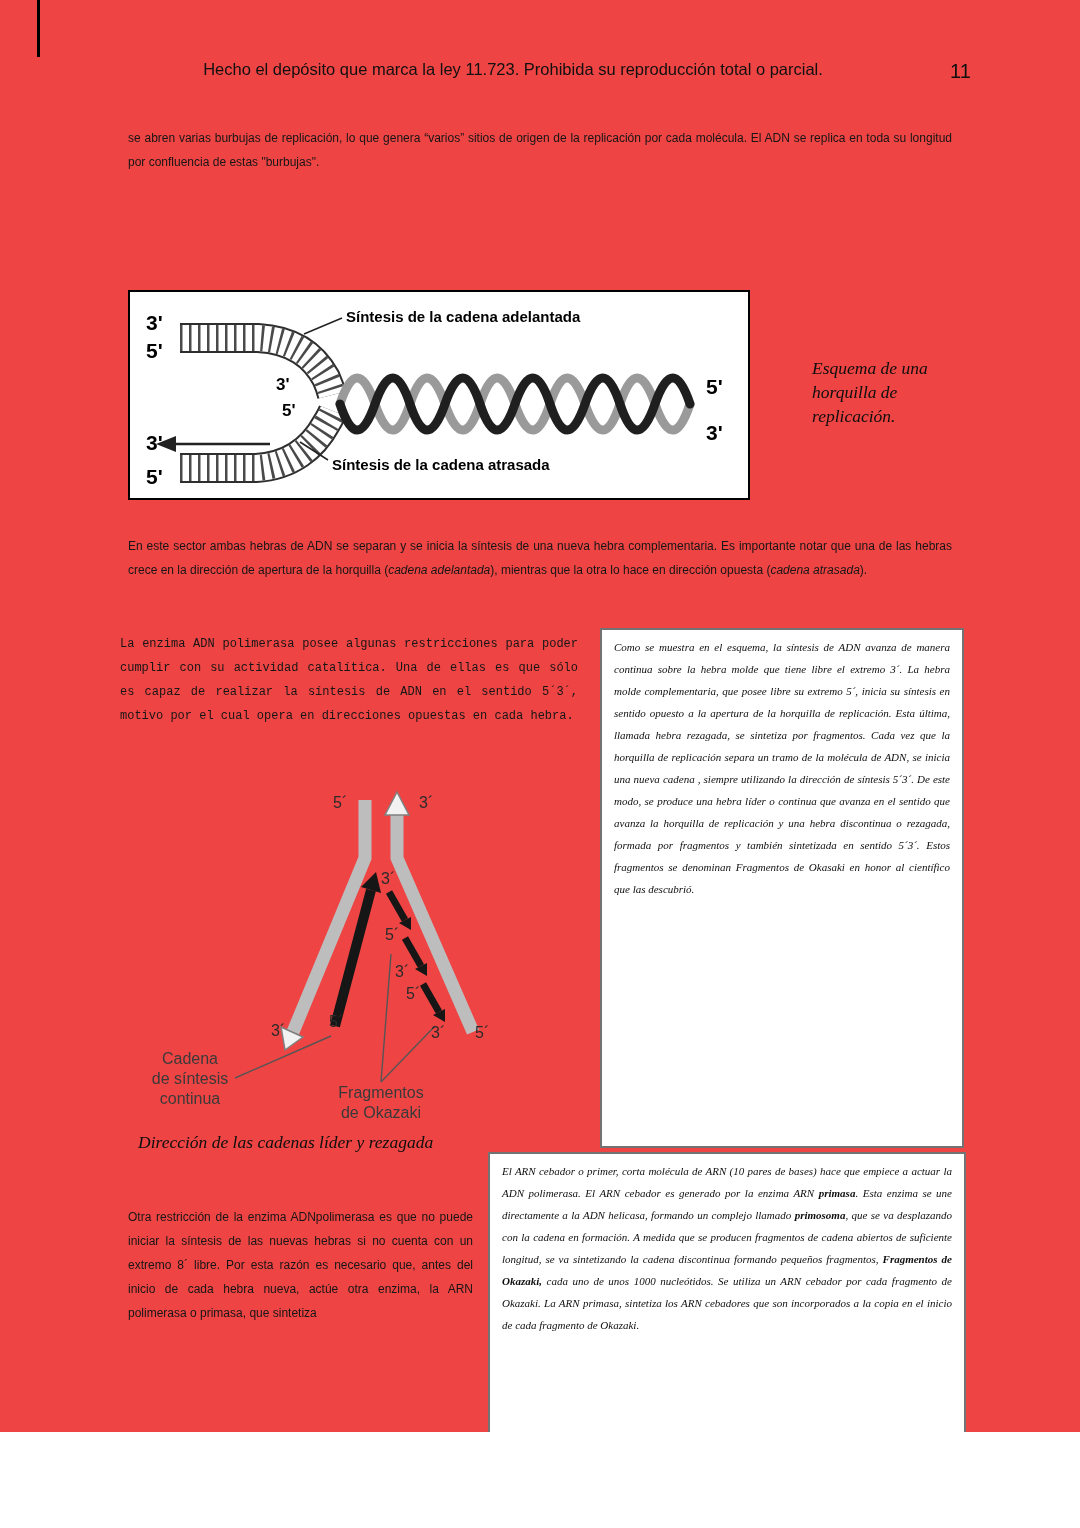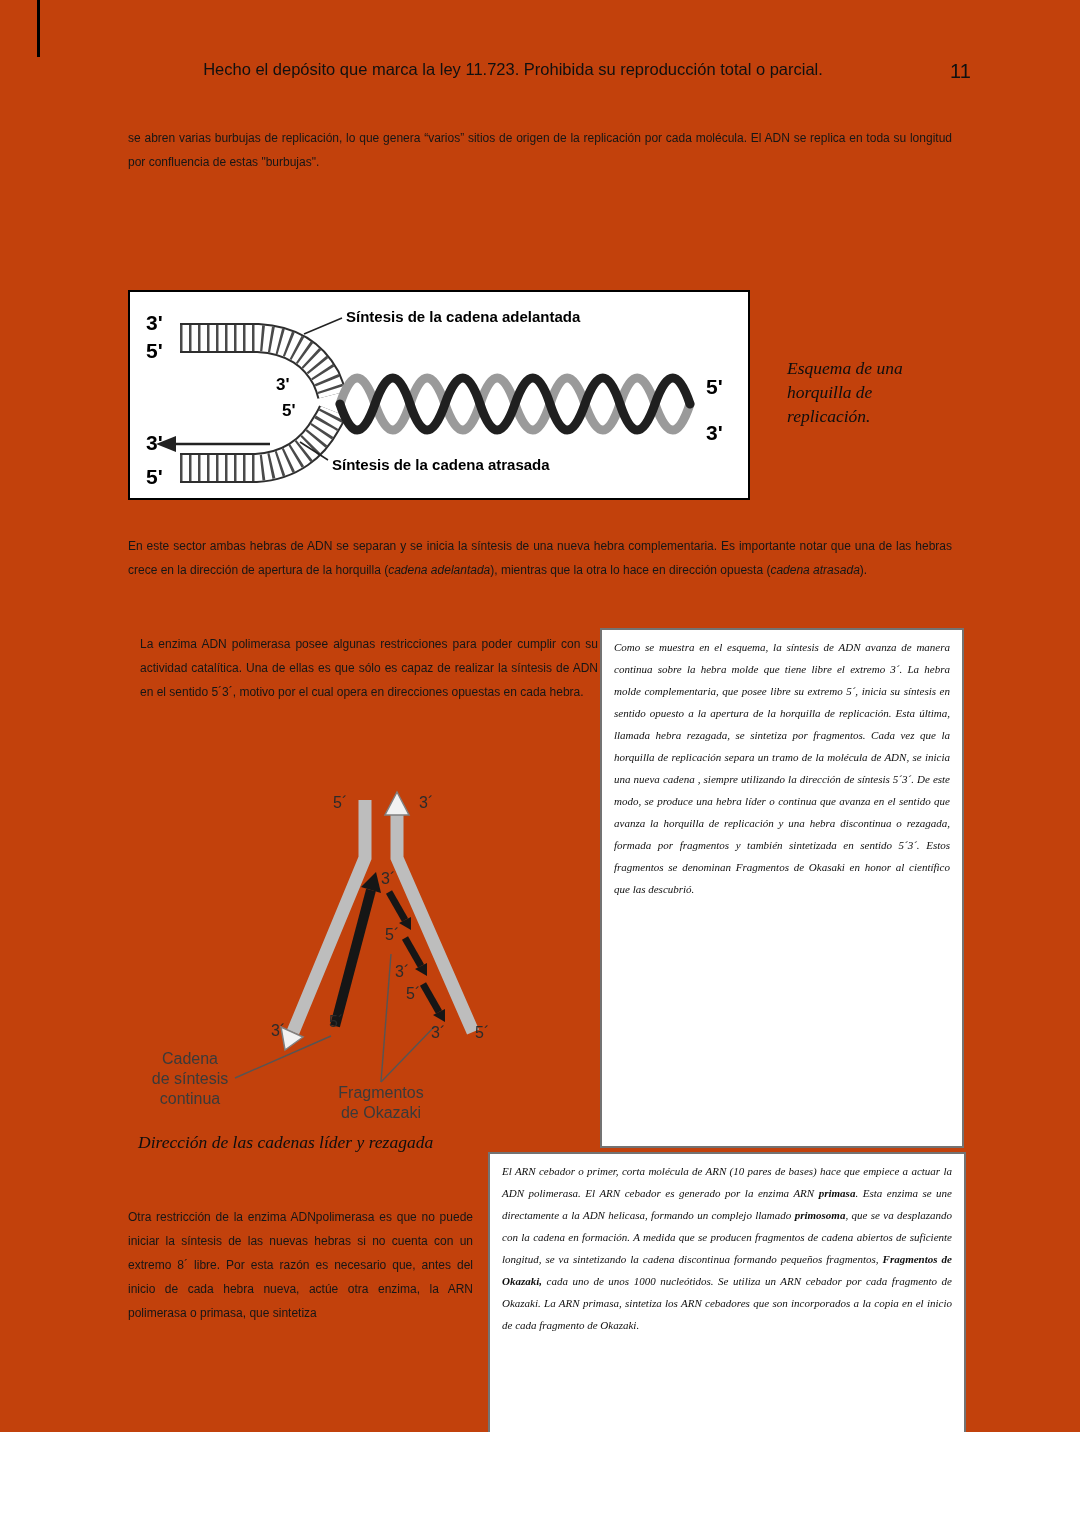--- a/index.html
+++ b/index.html
@@ -1,21 +1,21 @@
 <!DOCTYPE html>
 <html><head>
 <meta charset="utf-8">
 <style>
   * { box-sizing: border-box; }
   html, body { margin: 0; padding: 0; background: #ffffff; }
   .page {
     position: relative;
     width: 1080px;
     height: 1432px;
-    background: #c2410c;
+    background: #ef4444;
     font-family: "Liberation Sans", sans-serif;
     color: #141414;
     overflow: hidden;
   }
   .abs { position: absolute; margin: 0; }
   .body-text {
     font-size: 12px;
     line-height: 24px;
     text-align: justify;
     color: #161616;
@@ -90,25 +90,25 @@
       <text x="146" y="98" font-size="17" font-weight="bold">3'</text>
       <text x="152" y="124" font-size="17" font-weight="bold">5'</text>
       <text x="576" y="102" font-size="21" font-weight="bold">5'</text>
       <text x="576" y="148" font-size="21" font-weight="bold">3'</text>
       <text x="16" y="158" font-size="21" font-weight="bold">3'</text>
       <text x="16" y="192" font-size="21" font-weight="bold">5'</text>
       <text x="202" y="178" font-size="15" font-weight="bold">Síntesis de la cadena  atrasada</text>
     </svg>
   </div>
 
-  <div class="abs caption" style="left:787px; top:356px; width:170px;font-style:italic;">Esquema de una horquilla de replicación.</div>
+  <div class="abs caption" style="left:812px; top:356px; width:170px;font-style:italic;">Esquema de una horquilla de replicación.</div>
 
   <div class="abs body-text" style="left:128px; top:534px; width:824px;"><span>En este sector ambas hebras de ADN se separan y se inicia la síntesis de una nueva hebra complementaria. Es importante notar que una de las hebras crece en la dirección de apertura de la horquilla (</span><span style="font-style: italic;">cadena adelantada</span><span>), mientras que la otra lo hace en dirección opuesta (</span><span style="font-style: italic;">cadena atrasada</span><span>).</span></div>
 
-  <div class="abs body-text" style="left:140px; top:632px; width:458px;">La enzima ADN polimerasa posee algunas restricciones para poder cumplir con su actividad catalítica. Una de ellas es que sólo es capaz de realizar la síntesis de ADN en el sentido 5´3´, motivo por el cual opera en direcciones opuestas en cada hebra.</div>
+  <div class="abs body-text" style="left:120px; top:632px; width:458px;font-family:Liberation Mono, monospace;">La enzima ADN polimerasa posee algunas restricciones para poder cumplir con su actividad catalítica. Una de ellas es que sólo es capaz de realizar la síntesis de ADN en el sentido 5´3´, motivo por el cual opera en direcciones opuestas en cada hebra.</div>
 
   <div class="abs serif-box" style="left:600px; top:628px; width:364px; min-height:520px;">Como se muestra en el esquema, la síntesis de ADN avanza de manera continua sobre la hebra molde que tiene libre el extremo 3´. La hebra molde complementaria, que posee libre su extremo 5´, inicia su síntesis en sentido opuesto a la apertura de la horquilla de replicación. Esta última, llamada hebra rezagada, se sintetiza por fragmentos. Cada vez que la horquilla de replicación separa un tramo de la molécula de ADN, se inicia una nueva cadena , siempre utilizando la dirección de síntesis 5´3´. De este modo, se produce una hebra líder o continua que avanza en el sentido que avanza la horquilla de replicación y una hebra discontinua o rezagada, formada por fragmentos y también sintetizada en sentido 5´3´. Estos fragmentos se denominan Fragmentos de Okasaki en honor al científico que las descubrió.</div>
 
   <svg class="abs" style="left:135px; top:786px;" width="375" height="345" viewBox="0 0 375 345">
 
     <g>
       <path d="M230,14 V72 L158,246" fill="none" stroke="#bdbdbd" stroke-width="13"></path>
       <polygon points="150,264 168,251 146,241" fill="#f2f2f2" stroke="#808080" stroke-width="1.5"></polygon>
     </g>
     <g>

